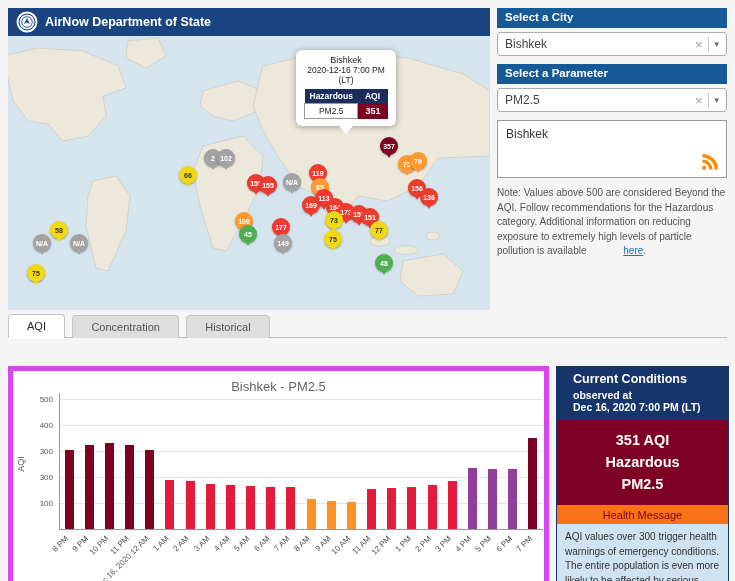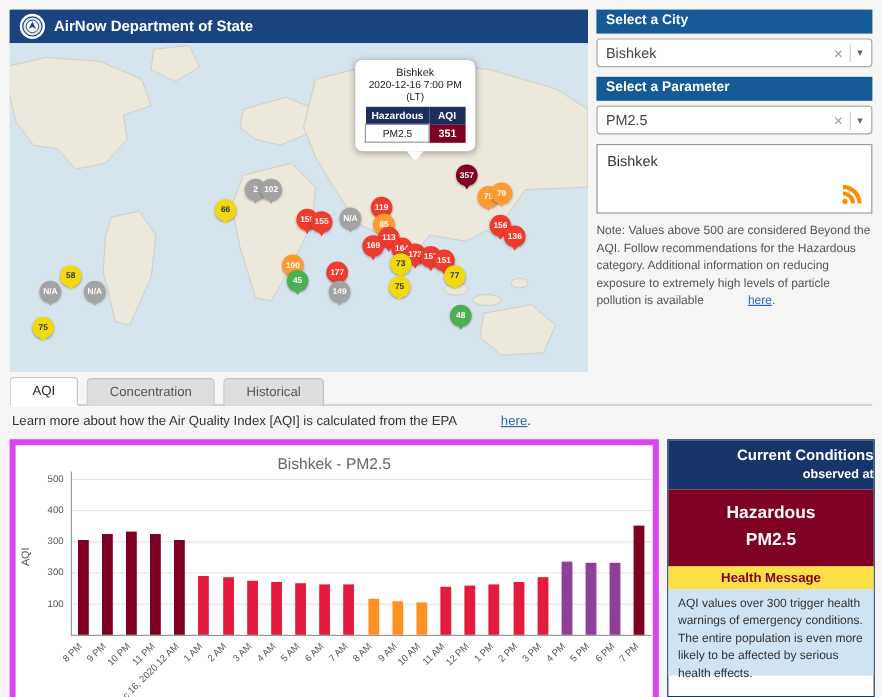--- a/index.html
+++ b/index.html
@@ -63,27 +63,27 @@
   .ylab { position:absolute; left:0px; top:88px; font-size:9px; color:#555; transform:rotate(-90deg); }
   .gridline { position:absolute; left:46px; width:484px; height:1px; background:#e4e4e4; }
   .ytick { position:absolute; left:12px; width:28px; text-align:right; font-size:8px; color:#555; transform:translateY(-50%); }
   .axis-x { position:absolute; left:46px; width:484px; height:1px; background:#999; }
   .axis-y { position:absolute; left:46px; width:1px; background:#999; }
   .bar { position:absolute; width:9px; cursor:pointer; }
   .xlab { position:absolute; font-size:8px; color:#555; white-space:nowrap; transform-origin:100% 0; transform:rotate(-45deg); }
 
   
   .cc-panel { position:absolute; left:556px; top:366px; width:173px; height:215px; border:1px solid #16356b; background:#fff; }
-  .cc-head { background:#16356b; color:#fff; text-align:right; padding:5px 0 7px; }
+  .cc-head { background:#16356b; color:#fff; text-align:left; padding:5px 16px 7px; }
   .cc-title { font-size:12.5px; font-weight:bold; }
   .cc-obs { font-size:10.5px; font-weight:bold; margin-top:3px; }
   .cc-time { font-size:10.5px; font-weight:bold; }
   .cc-aqi { background:#7e0023; color:#fff; text-align:center; padding:10px 4px; font-size:14.5px;
     font-weight:bold; line-height:1.5; }
-  .cc-hm-label { text-align:center; color:#7e0023; font-weight:bold; font-size:11px; padding:4px 0 3px; background:#fde047; }
+  .cc-hm-label { text-align:center; color:#7e0023; font-weight:normal; font-size:11px; padding:4px 0 3px; background:#f97316; }
   .cc-hm-text { background:#cfe3f2; font-size:10px; color:#333; padding:6px 8px; line-height:1.45; height:72px; }
 </style>
 </head>
 <body>
 
 <div class="page">
 
   <div class="map-header">
     <span style="display:flex;">
       <svg width="22" height="22" viewBox="0 0 22 22">
@@ -191,21 +191,20 @@
   </div>
 
   <div class="note"><span>Note: Values above 500 are considered Beyond the AQI. Follow recommendations for the Hazardous category. Additional information on reducing exposure to extremely high levels of particle pollution is available </span><a class="link">here</a><span>.</span></div>
 
   <div class="tabs">
     <span class="tab active">AQI</span>
     <span class="tab">Concentration</span>
     <span class="tab">Historical</span>
   </div>
 
-  <div class="learn"><span>Learn more about how the Air Quality Index [AQI] is calculated from the EPA </span><a class="link">here</a><span>.</span></div>
 
   <div class="chart-panel">
     <div class="chart-title">Bishkek - PM2.5</div>
     <div class="ylab">AQI</div>
   <div class="gridline" style="top: 132px;"></div>
       <div class="ytick" style="top: 132px;">100</div>
       <div class="gridline" style="top: 106px;"></div>
       <div class="ytick" style="top: 106px;">300</div>
       <div class="gridline" style="top: 80px;"></div>
       <div class="ytick" style="top: 80px;">300</div>
@@ -262,22 +261,24 @@
       <div class="bar" style="left: 495.25px; top: 98.2px; height: 59.8px; background: rgb(143, 63, 151);"></div>
       <div class="xlab" style="right: 36.75px; top: 163px;">6 PM</div>
       <div class="bar" style="left: 515.417px; top: 66.74px; height: 91.26px; background: rgb(126, 0, 35);"></div>
       <div class="xlab" style="right: 16.5833px; top: 163px;">7 PM</div>
     </div>
 
   <div class="cc-panel">
     <div class="cc-head">
       <div class="cc-title">Current Conditions</div>
       <div class="cc-obs">observed at</div>
+      <div class="cc-time">Dec 16, 2020 7:00 PM (LT)</div>
     </div>
     <div class="cc-aqi">
+      <div>351 AQI</div>
       <div>Hazardous</div>
       <div>PM2.5</div>
     </div>
     <div class="cc-hm-label">Health Message</div>
     <div class="cc-hm-text">AQI values over 300 trigger health warnings of emergency conditions. The entire population is even more likely to be affected by serious health effects.</div>
   </div>
 
 </div>
 
 </body></html>

